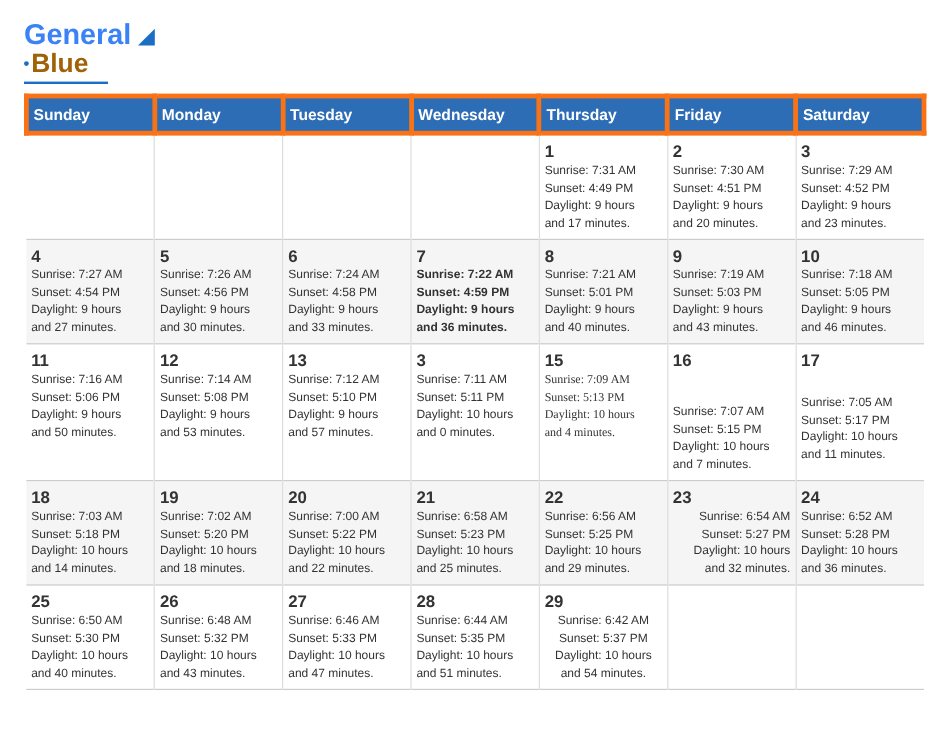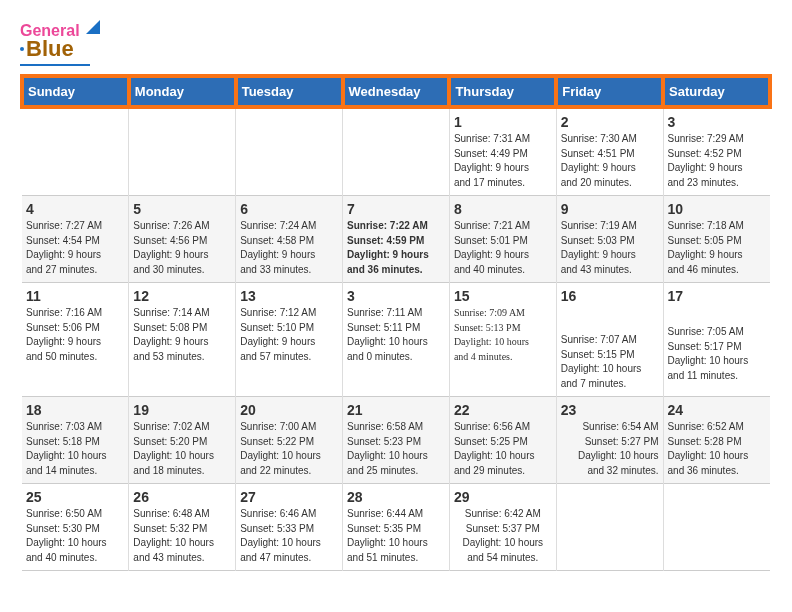--- a/index.html
+++ b/index.html
@@ -75,21 +75,21 @@
     }
     tbody tr:nth-child(odd) { background: #fff; }
     tbody tr:nth-child(even) { background: #f5f5f5; }
   </style>
 </head>
 <body>
 
 <div class="header-area">
   <div class="logo">
     <div style="display:flex; align-items:flex-end; gap:0;">
-      <span style="font-size:16px; font-weight:bold; color:#ec4899;">General</span>
+      <span style="font-size:24px; font-weight:bold; color:#3b82f6;">General</span>
       <svg width="22" height="22" viewBox="0 0 22 22" style="margin-left:2px; margin-bottom:2px;">
         <polygon points="4,18 18,4 18,18" fill="#1a6fc4"></polygon>
       </svg>
     </div>
     <div style="display:flex; align-items:center; margin-top:-4px;">
       <div style="width:4px; height:4px; background:#1a6fc4; border-radius:50%; margin-right:2px;"></div>
       <span style="font-size:22px; font-weight:bold; color:#a16207;">Blue</span>
     </div>
     <div style="width:70px; height:2px; background:#1a6fc4; margin-top:2px;"></div>
   </div>

